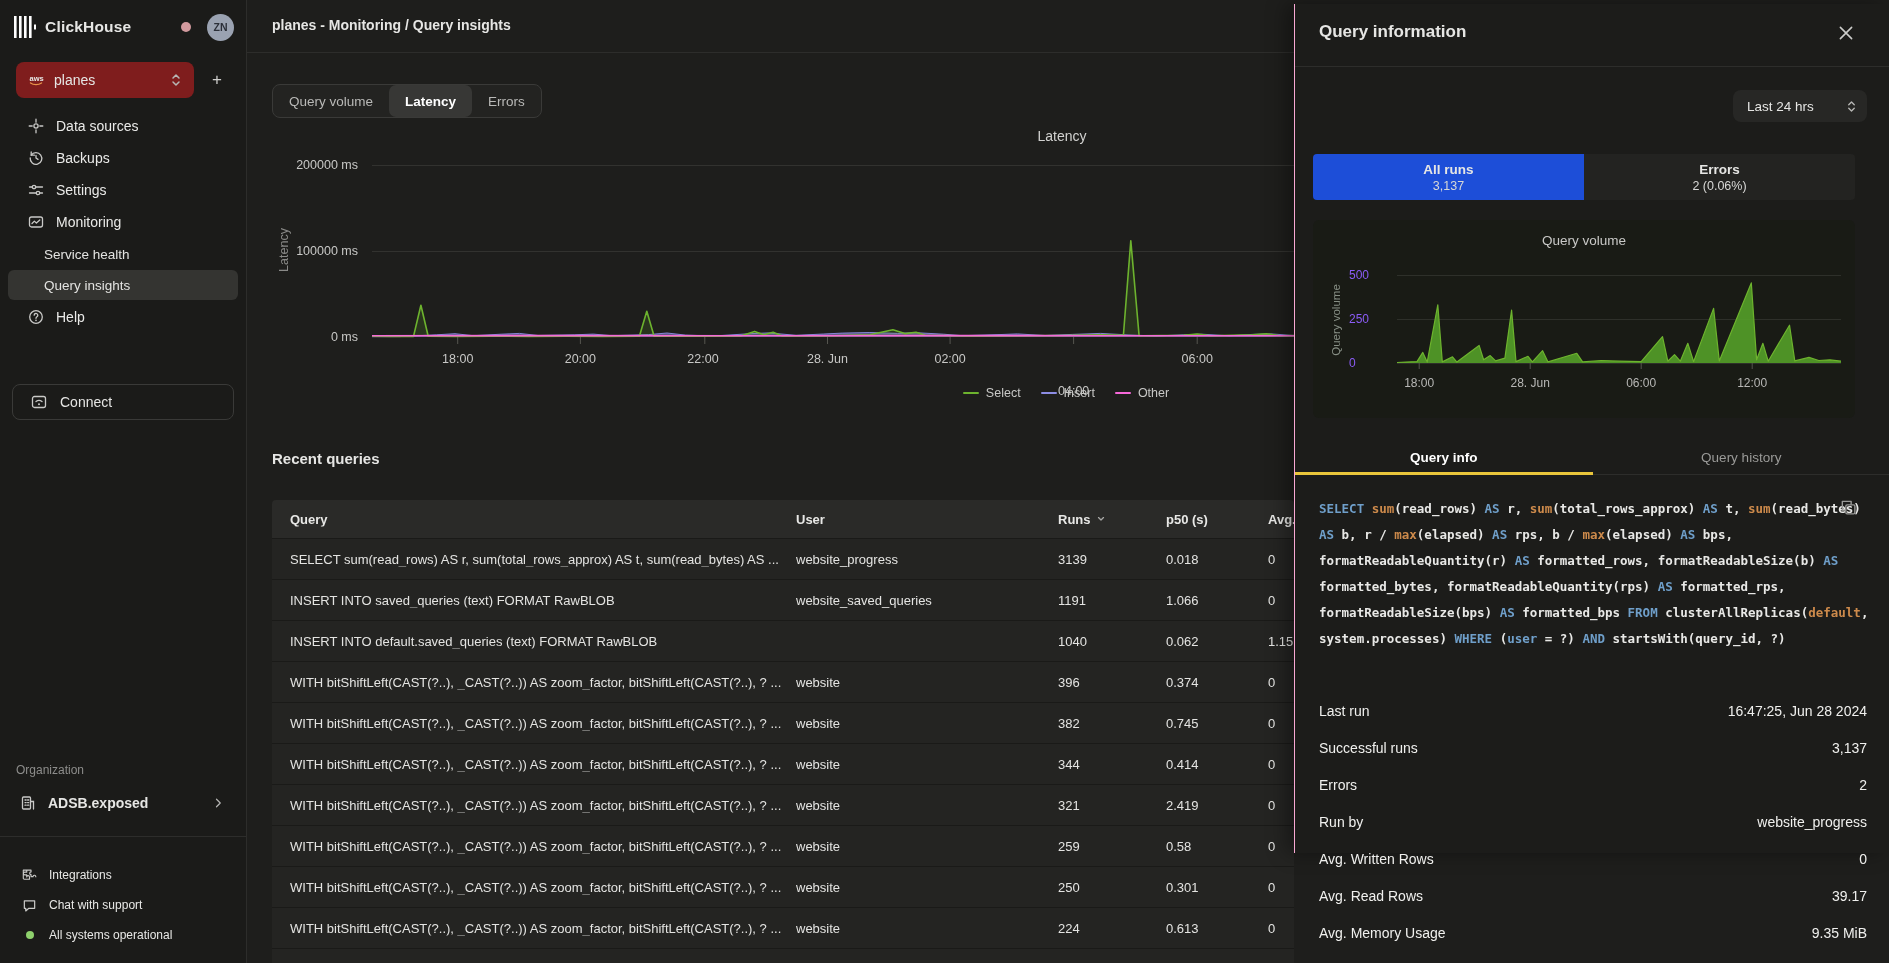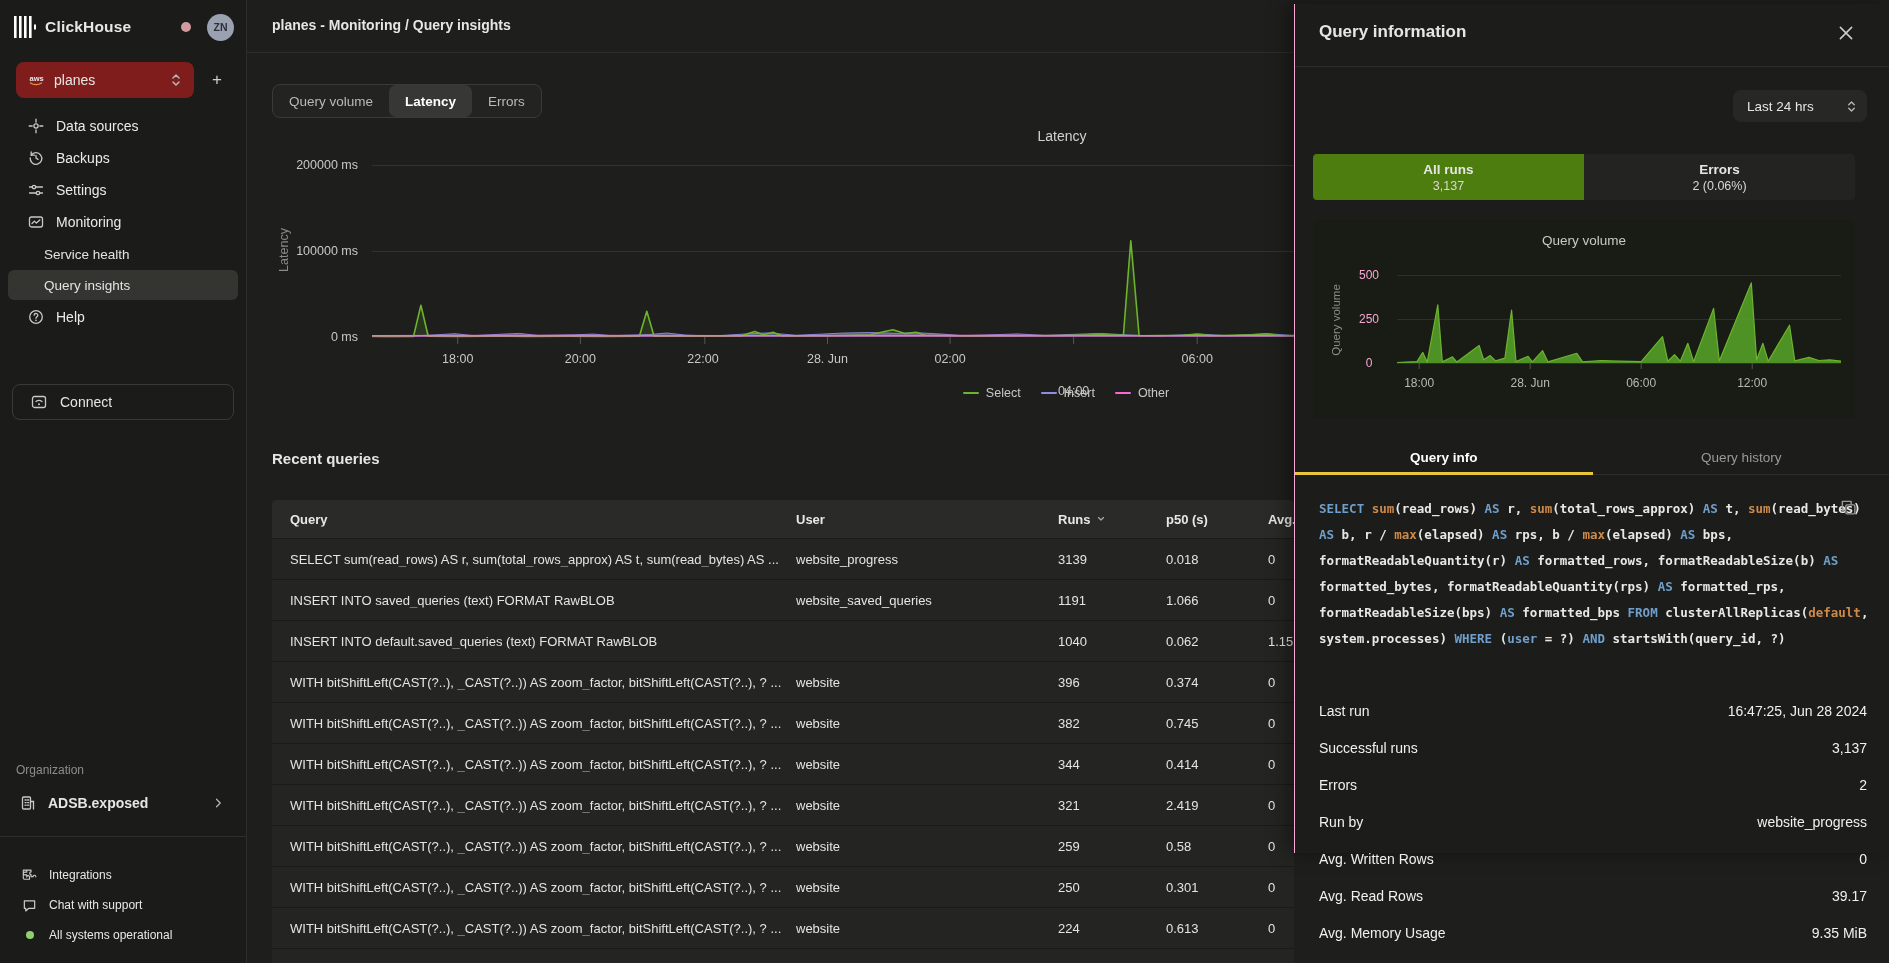--- a/index.html
+++ b/index.html
@@ -67,27 +67,27 @@
   .panel{position:absolute;left:1294px;top:4px;width:595px;height:849px;background:#1c1c1a;border-left:1px solid #f9a8d4;
     box-shadow:-8px 0 18px rgba(0,0,0,.35);z-index:5}
   .panel-title{position:absolute;left:24px;top:18px;font-size:17px;font-weight:700}
   .close-btn{position:absolute;left:542px;top:20px;width:22px;height:22px;color:#cdcdcb;cursor:pointer}
   .panel-div{position:absolute;left:0;top:62px;width:595px;height:1px;background:#2d2d2b}
   .tf-select{position:absolute;left:438px;top:86px;width:134px;height:32px;background:#272725;border-radius:8px;
     display:flex;align-items:center;padding:0 10px 0 14px;box-sizing:border-box;font-size:13.5px;cursor:pointer}
   .tf-select .ws-chev{margin-left:auto}
   .seg{position:absolute;left:18px;top:150px;width:542px;height:46px;display:flex;border-radius:4px;overflow:hidden}
   .seg-cell{flex:1;display:flex;flex-direction:column;align-items:center;justify-content:center;gap:2px;cursor:pointer}
-  .seg-cell.on{background:#4d7c0f}.seg-cell.off{background:#232321}
+  .seg-cell.on{background:#1d4ed8}.seg-cell.off{background:#232321}
   .seg-t{font-size:13.5px;font-weight:700}.seg-v{font-size:12.5px;color:#d8d8d6}
   .qv-card{position:absolute;left:18px;top:216px;width:542px;height:198px;background:#191b15;border-radius:6px}
   .qv-title{position:absolute;left:0;top:13px;width:542px;text-align:center;font-size:13.5px;color:#c9c9c7}
   .qv-ylab{position:absolute;left:16px;top:50px;width:14px;height:100px;display:flex;align-items:center;justify-content:center}
   .qv-ylab span{transform:rotate(-90deg);font-size:11.5px;color:#868e84;white-space:nowrap}
-  .qv-ytick{position:absolute;width:40px;text-align:center;font-size:12px;color:#f9a8d4}
+  .qv-ytick{position:absolute;width:40px;text-align:left;font-size:12px;color:#8b5cf6}
   .qv-grid{position:absolute;left:84px;width:444px;height:1px;background:#2e302a}
   .qv-xtick{position:absolute;top:156px;transform:translateX(-50%);font-size:12px;color:#b8b8b6;white-space:nowrap}
   .ptabs{position:absolute;left:0;top:436px;width:595px;height:34px;display:flex;border-bottom:1px solid #2d2d2b}
   .ptab{flex:1;display:flex;align-items:center;justify-content:center;font-size:13.5px;color:#9a9a98;cursor:pointer;position:relative}
   .ptab.active{color:#fff;font-weight:600}
   .ptab.active:after{content:"";position:absolute;left:0;right:0;bottom:-1px;height:3px;background:#e9c53b}
   .code{position:absolute;left:24px;top:492px;width:545px}
   .code-line{height:26px;line-height:26px;font-family:"DejaVu Sans Mono",monospace;font-size:12.5px;font-weight:700;white-space:pre;color:#e8e8e6}
   .tok-kw{color:#6f9fca}.tok-fn{color:#cd8a4b}
   .copy-btn{position:absolute;left:545px;top:495px;width:17px;height:17px;color:#9a9a98;cursor:pointer}

